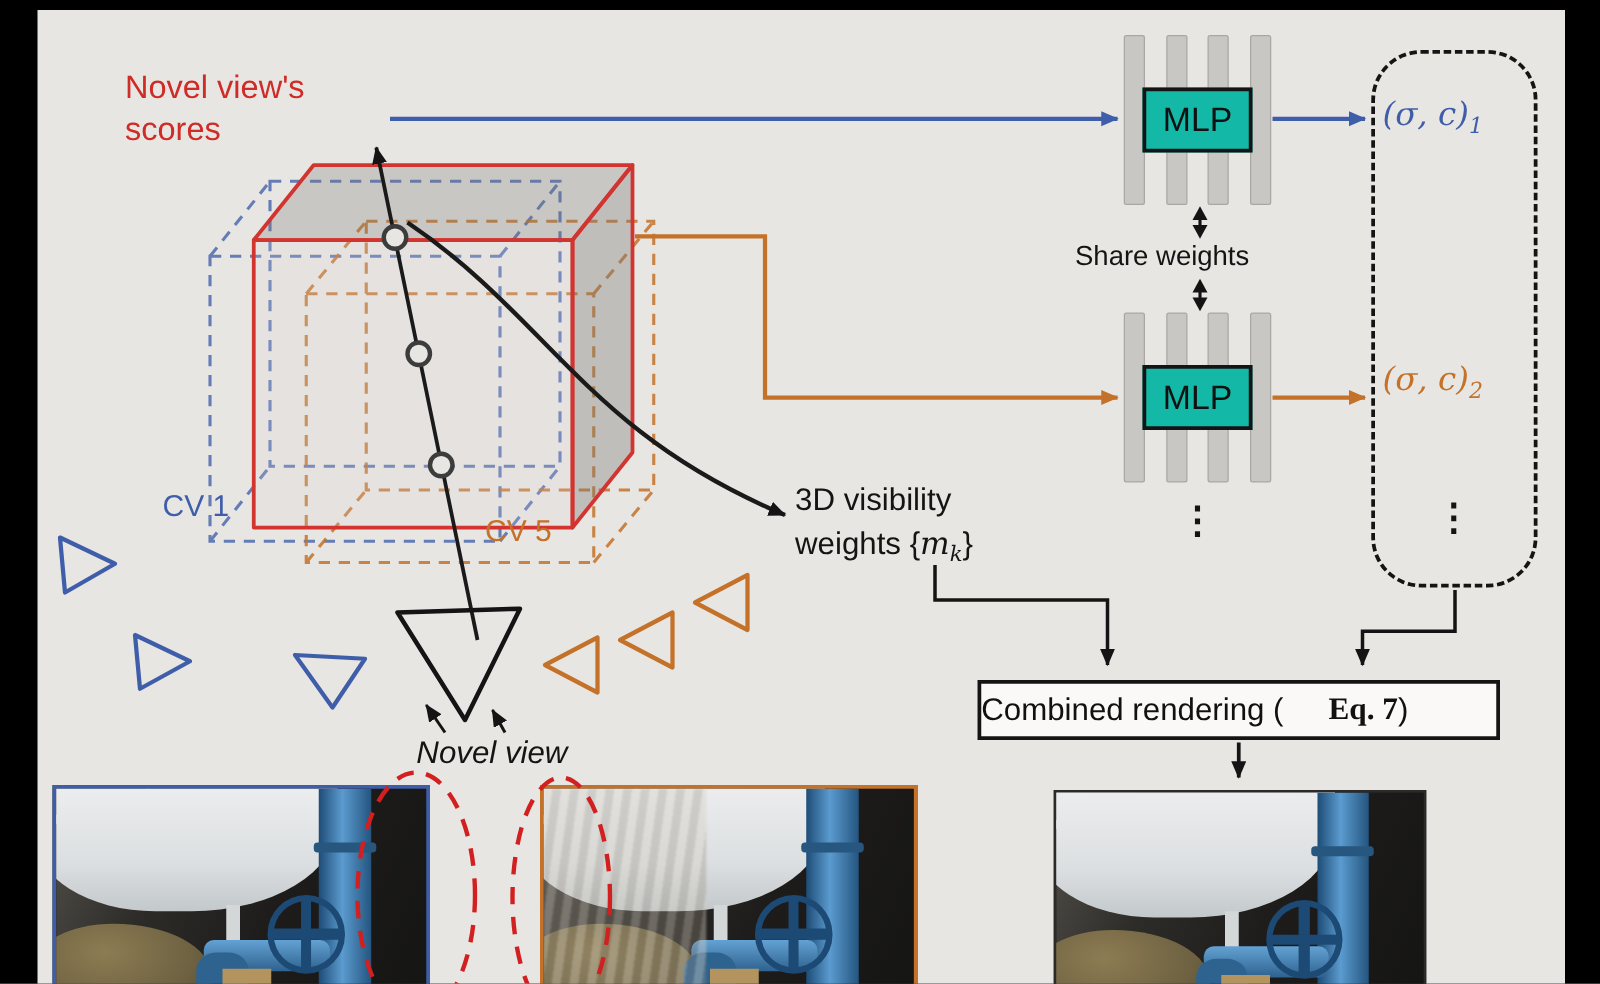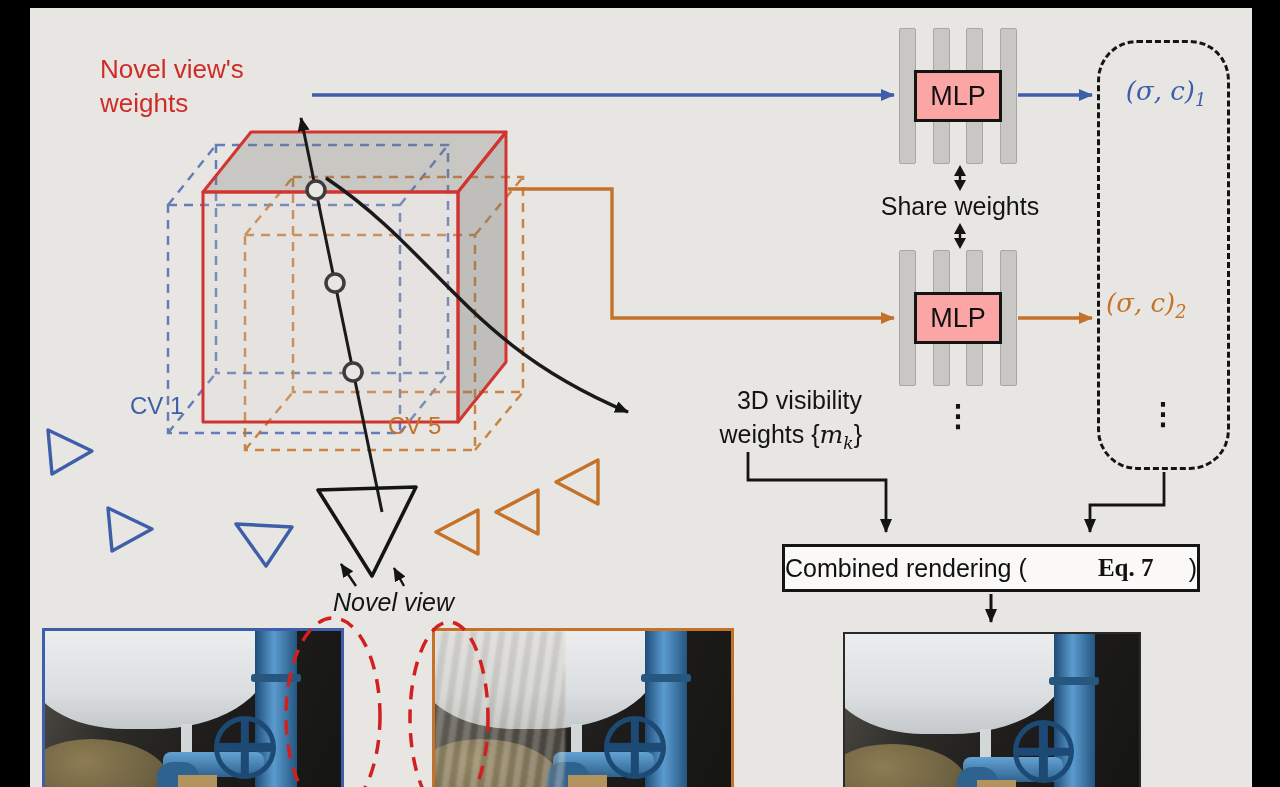--- a/index.html
+++ b/index.html
@@ -35,40 +35,40 @@
 
   
   svg.overlay{position:absolute;left:0;top:0;z-index:2;pointer-events:none;}
 
   
   .lbl{position:absolute;z-index:3;}
   .frustum-label{left:100px;top:53px;width:215px;color:var(--novel-red,#cf2b27);font-size:26px;line-height:1.3;}
   #cv1-label{left:130px;top:392px;font-size:24px;color:var(--cv1-blue,#3f5ea9);}
   #cv2-label{left:388px;top:412px;font-size:24px;color:var(--cv2-orange,#c4722a);}
   .novel-view-label{left:316px;top:588px;width:155px;text-align:center;font-size:25px;color:#141414;font-style:italic;}
-  .visibility-label{left:636px;top:384px;width:226px;text-align:right;font-size:25px;line-height:1.35;color:#141414;}
+  .visibility-label{left:636px;top:384px;width:226px;text-align:left;font-size:25px;line-height:1.35;color:#141414;}
   .math-var, .math{font-family:"DejaVu Serif", serif;font-style:italic;}
   sub{font-size:0.68em;}
 
   .mlp-block{position:absolute;left:899px;width:118px;height:136px;z-index:3;display:flex;justify-content:space-between;}
   #mlp1{top:28px;} #mlp2{top:250px;}
   .mlp-bar{width:17px;height:100%;background:var(--bar-gray,#c9c7c4);border:1px solid #a9a7a3;box-sizing:border-box;border-radius:2px;}
-  .mlp-box{position:absolute;left:50%;top:50%;transform:translate(-50%,-50%);width:88px;height:52px;background:#fca5a5;
+  .mlp-box{position:absolute;left:50%;top:50%;transform:translate(-50%,-50%);width:88px;height:52px;background:#14b8a6;
     border:3px solid #141414;display:flex;align-items:center;justify-content:center;font-size:27px;color:#111;box-sizing:border-box;}
-  .share-weights{left:860px;top:192px;width:200px;text-align:center;font-size:25px;color:#141414;}
+  .share-weights{left:860px;top:192px;width:200px;text-align:left;font-size:22px;color:#141414;}
 
   .output{left:1106px;width:120px;font-size:26px;}
-  #output1{top:76px;color:var(--cv1-blue,#3f5ea9);text-align:center;}
+  #output1{top:76px;color:var(--cv1-blue,#3f5ea9);}
   #output2{top:288px;color:var(--cv2-orange,#c4722a);}
   .vdots{font-size:30px;font-weight:bold;color:#141414;width:30px;text-align:center;}
   #vdots-mlp{left:943px;top:398px;} #vdots-out{left:1148px;top:396px;}
 
   .dashed-box{position:absolute;left:1097px;top:40px;width:133px;height:430px;border:3px dashed #141414;border-radius:40px;z-index:2;box-sizing:border-box;}
   .combined-box{left:782px;top:544px;width:418px;height:48px;background:#faf9f7;border:3px solid #141414;box-sizing:border-box;
-    display:flex;align-items:center;justify-content:space-between;font-size:25px;color:#111;}
+    display:flex;align-items:center;justify-content:flex-start;font-size:25px;color:#111;}
   .combined-box .eq{font-weight:bold;font-family:"Liberation Serif", serif;margin-left:36px;}
 </style>
 </head>
 <body>
 
 <div class="page">
   <div class="panel"></div>
 
   <div class="photo" id="photo1">
       <div class="scene-slot">
@@ -198,21 +198,21 @@
     <path d="M318,490 L416,487 L372,576 Z" fill="none" stroke="#141414" stroke-width="3.6" stroke-linejoin="round"></path>
     <path d="M356,586 L341,564" stroke="#141414" stroke-width="2.4" fill="none" marker-end="url(#arrB)"></path>
     <path d="M404,586 L394,568" stroke="#141414" stroke-width="2.4" fill="none" marker-end="url(#arrB)"></path>
 
     <ellipse cx="333" cy="716" rx="47" ry="98" fill="none" stroke="#d21f1f" stroke-width="3.5" stroke-dasharray="14 10"></ellipse>
     <ellipse cx="449" cy="718" rx="39" ry="96" fill="none" stroke="#d21f1f" stroke-width="3.5" stroke-dasharray="14 10"></ellipse>
   </svg>
 
   <div class="lbl frustum-label">
     <div>Novel view's</div>
-    <div>weights</div>
+    <div>scores</div>
   </div>
   <div class="lbl" id="cv1-label">CV 1</div>
   <div class="lbl" id="cv2-label">CV 5</div>
   <div class="lbl novel-view-label">Novel view</div>
 
   <div class="lbl visibility-label">
     <div>3D visibility</div>
     <div><span>weights {</span><span class="math-var">m</span><sub class="math-var">k</sub><span>}</span></div>
   </div>
 

